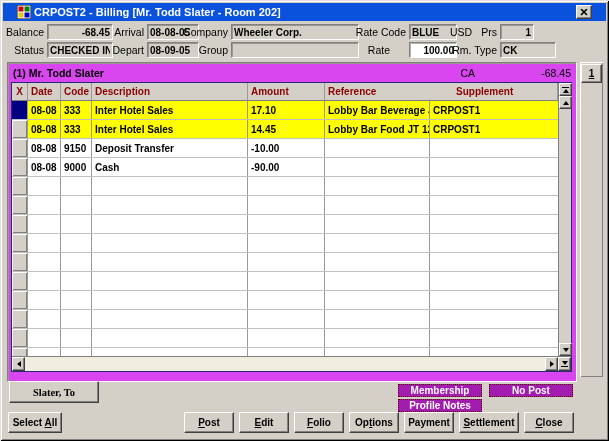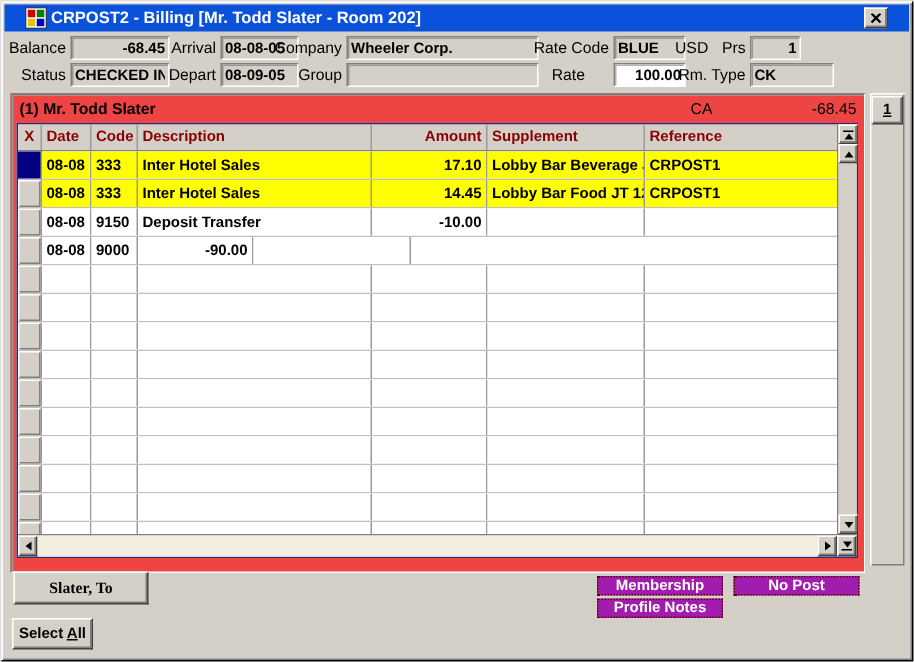--- a/index.html
+++ b/index.html
@@ -27,42 +27,42 @@
   .lbl.left{ text-align:left; }
   .field{
     position:absolute; height:16px; background:#d4d0c8; font:bold 10px "Liberation Sans",sans-serif;
     border:1px solid; border-color:#808080 #fff #fff #808080;
     box-shadow: inset 1px 1px 0 #9a9690; padding:0 2px; color:#000;
   }
   .field.white{ background:#fff; box-shadow: inset 1px 1px 0 #b5b2aa; }
   .field.r{ text-align:right; }
   
   .gridwrap{
-    position:absolute; left:7px; top:62px; width:570px; height:320px; background:#ef4444;
+    position:absolute; left:7px; top:62px; width:570px; height:320px; background:#d946ef;
     border:1px solid; border-color:#808080 #fff #fff #808080;
     box-shadow: inset 1px 1px 0 #9a9690;
   }
   .gh{ position:absolute; left:5px; top:2px; right:5px; height:16px; display:flex; font-size:10.5px; align-items:center; }
   .gh-name{ flex:1; font-weight:bold; }
   .gh-ca{ width:30px; text-align:right; }
   .gh-bal{ width:96px; text-align:right; }
   .grid{ position:absolute; left:3px; top:19px; width:561px; height:290px; border:1px solid #29297a; background:#fff; }
   .table{ position:absolute; left:0; top:0; right:13px; bottom:15px; overflow:hidden; }
   .hrow{ display:flex; height:18px; background:#d4d0c8; border-bottom:1px solid #808080; }
   .hcell{ font:bold 10px "Liberation Sans",sans-serif; color:#8b0000; padding:3px 3px 0 3px;
           border-right:1px solid #9a9a9a; white-space:nowrap; overflow:hidden; }
   .grow{ display:flex; height:19px; background:#fff; border-bottom:1px solid #c0c0c0; }
   .grow.hl .cell{ background:#ffff00; }
   .cell{ font:bold 10px "Liberation Sans",sans-serif; color:#000; padding:4px 3px 0 3px;
          border-right:1px solid #9a9a9a; white-space:nowrap; overflow:hidden; background:#fff; }
   .c-x{ width:16px; padding:0; background:#d4d0c8 !important;
         box-shadow: inset 1px 1px 0 #fff, inset -1px -1px 0 #808080; }
   .c-x.cur{ background:#000080 !important; box-shadow:none; }
   .c-date{ width:33px; } .c-code{ width:31px; } .c-description{ width:156px; }
-  .c-amount{ width:77px; text-align:right; } .c-supplement{ width:105px; } .c-reference{ flex:1; border-right:none; }
+  .c-amount{ width:77px; } .c-supplement{ width:105px; } .c-reference{ flex:1; border-right:none; }
   
   .vscroll{ position:absolute; right:0; top:0; bottom:15px; width:13px; background:#d4d0c8;
             border-left:1px solid #808080; display:flex; flex-direction:column; }
   .hscroll{ position:absolute; left:0; right:0; bottom:0; height:15px; background:#f1eedf;
             border-top:1px solid #808080; display:flex; }
   .sbtn{ width:13px; height:13px; background:#d4d0c8; border:1px solid; flex:none;
          border-color:#fff #404040 #404040 #fff; box-shadow: inset -1px -1px 0 #808080;
          display:flex; flex-direction:column; align-items:center; justify-content:center; }
   .hscroll .sbtn{ height:14px; }
   .sb-track-v{ flex:1; background:#d4d0c8; }
@@ -143,22 +143,22 @@
       <span class="gh-bal" data-name="folio-balance">-68.45</span>
     </div>
     <div class="grid" data-name="postings-grid">
       <div class="table" data-name="grid-table">
         <div class="hrow" data-name="grid-header-row">
             <div class="hcell c-x" data-name="column-header-x" style="text-align: center; padding: 3px 0px 0px; box-shadow: none; background: rgb(212, 208, 200);">X</div>
             <div class="hcell c-date" data-name="column-header-date">Date</div>
             <div class="hcell c-code" data-name="column-header-code">Code</div>
             <div class="hcell c-description" data-name="column-header-description">Description</div>
             <div class="hcell c-amount" data-name="column-header-amount">Amount</div>
+            <div class="hcell c-reference" data-name="column-header-reference">Reference</div>
             <div class="hcell c-supplement" data-name="column-header-supplement">Supplement</div>
-            <div class="hcell c-reference" data-name="column-header-reference">Reference</div>
           </div>
         <div data-name="grid-body">
             <div class="grow hl" data-name="table-row">
               <div class="cell c-x cur" data-name="row-selector"></div>
               <div class="cell c-date" data-name="cell-date">08-08</div>
               <div class="cell c-code" data-name="cell-code">333</div>
               <div class="cell c-description" data-name="cell-description">Inter Hotel Sales</div>
               <div class="cell c-amount" data-name="cell-amount">17.10</div>
               <div class="cell c-supplement" data-name="cell-supplement">Lobby Bar Beverage JT 12/0</div>
               <div class="cell c-reference" data-name="cell-reference">CRPOST1</div>
@@ -178,20 +178,21 @@
               <div class="cell c-code" data-name="cell-code">9150</div>
               <div class="cell c-description" data-name="cell-description">Deposit Transfer</div>
               <div class="cell c-amount" data-name="cell-amount">-10.00</div>
               <div class="cell c-supplement" data-name="cell-supplement"></div>
               <div class="cell c-reference" data-name="cell-reference"></div>
             </div>
             <div class="grow" data-name="table-row">
               <div class="cell c-x" data-name="row-selector"></div>
               <div class="cell c-date" data-name="cell-date">08-08</div>
               <div class="cell c-code" data-name="cell-code">9000</div>
+              <div class="cell c-description" data-name="cell-description">Cash</div>
               <div class="cell c-amount" data-name="cell-amount">-90.00</div>
               <div class="cell c-supplement" data-name="cell-supplement"></div>
               <div class="cell c-reference" data-name="cell-reference"></div>
             </div>
             <div class="grow" data-name="table-row-empty">
               <div class="cell c-x" data-name="row-selector"></div>
               <div class="cell c-date" data-name="cell-date"></div>
               <div class="cell c-code" data-name="cell-code"></div>
               <div class="cell c-description" data-name="cell-description"></div>
               <div class="cell c-amount" data-name="cell-amount"></div>
@@ -313,14 +314,23 @@
   <div class="pagestrip" data-name="window-page-strip">
     <button class="btn pagebtn" data-name="window-1-button"><u>1</u></button>
   </div>
 
   <button class="btn wtab" data-name="guest-window-tab">Slater, To</button>
   <div class="badge b0" data-name="membership-badge">Membership</div>
   <div class="badge b1" data-name="no-post-badge">No Post</div>
   <div class="badge b2" data-name="profile-notes-badge">Profile Notes</div>
 
   <button class="btn selall" data-name="select-all-button">Select <u>A</u>ll</button>
+  <div class="actions" data-name="action-buttons">
+      <button class="btn act" data-name="post-button"><u>P</u>ost</button>
+      <button class="btn act" data-name="edit-button"><u>E</u>dit</button>
+      <button class="btn act" data-name="folio-button"><u>F</u>olio</button>
+      <button class="btn act" data-name="options-button">Op<u>t</u>ions</button>
+      <button class="btn act" data-name="payment-button">Payment</button>
+      <button class="btn act" data-name="settlement-button"><u>S</u>ettlement</button>
+      <button class="btn act" data-name="close-button"><u>C</u>lose</button>
+    </div>
 
 </div>
 
 </body></html>

